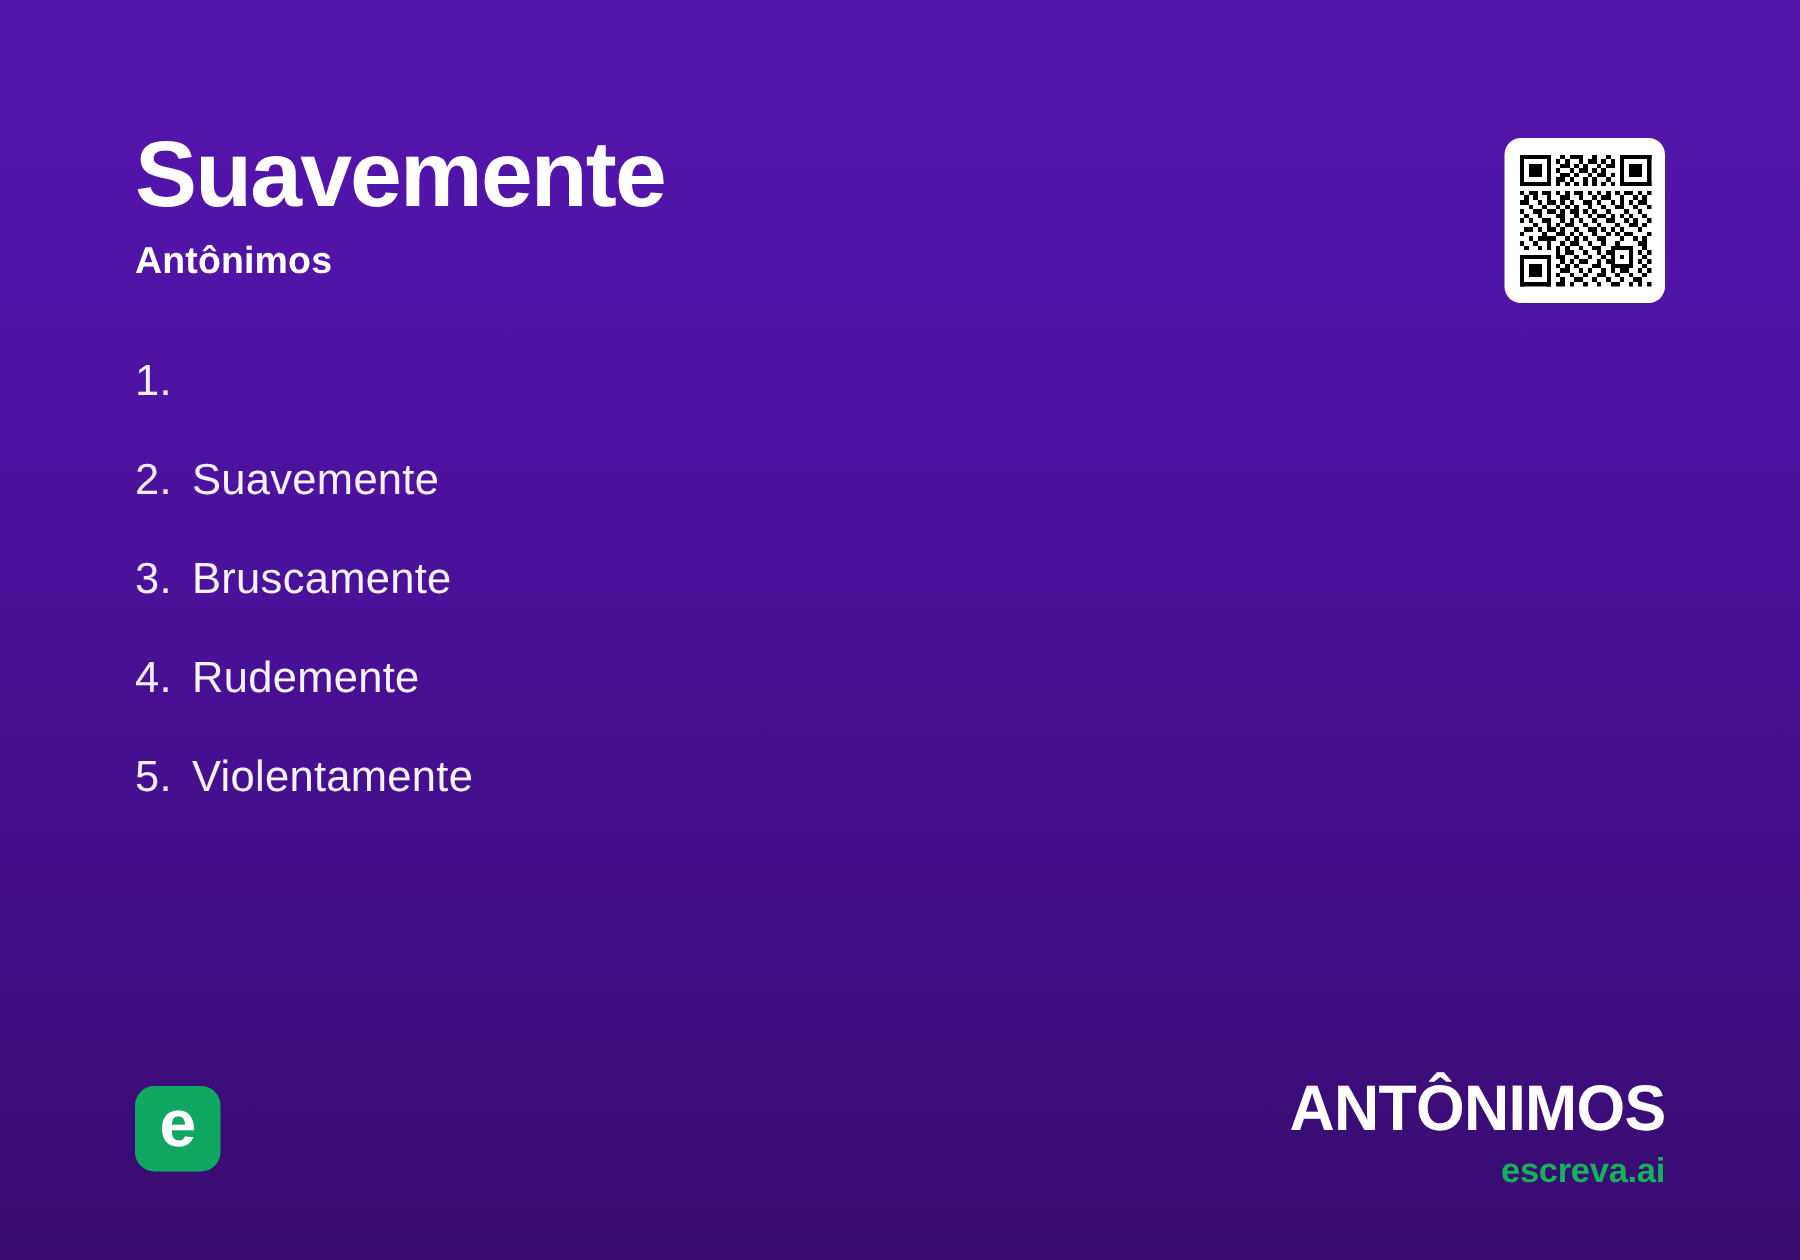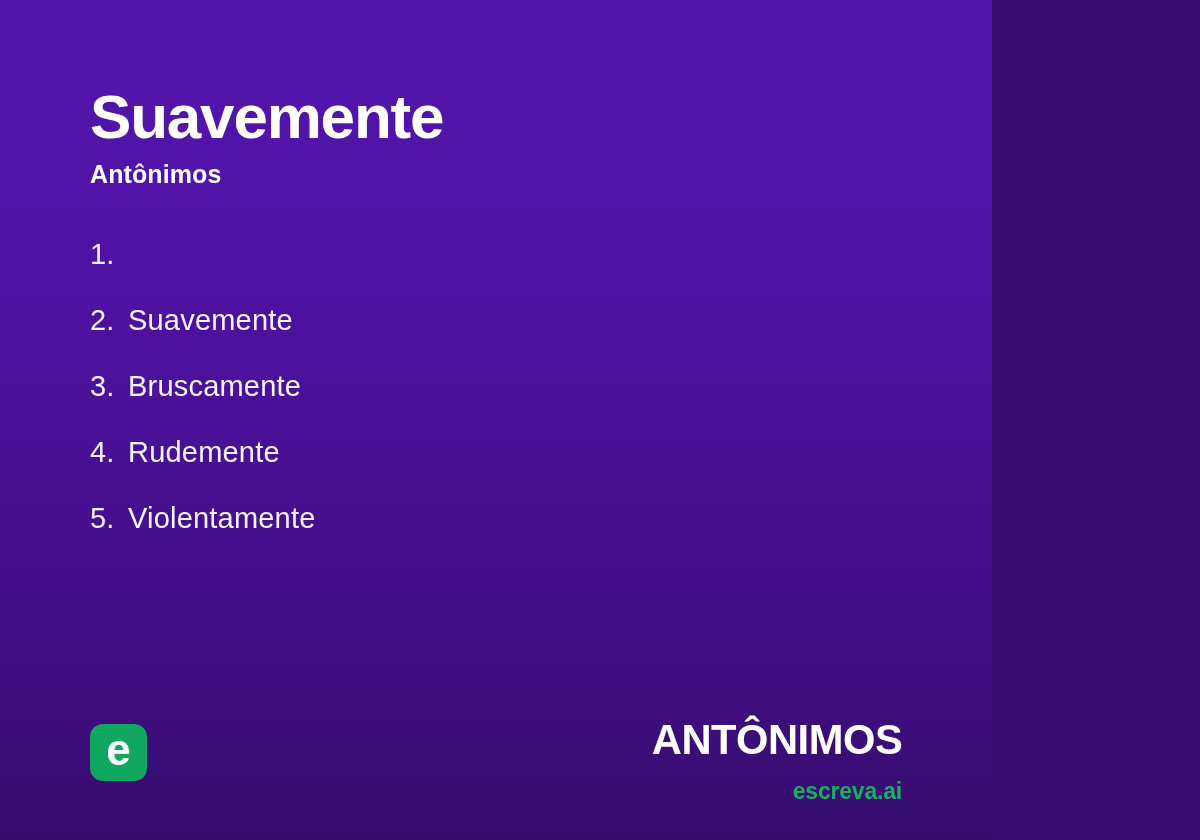--- a/index.html
+++ b/index.html
@@ -10,21 +10,21 @@
   body {
     width: 1200px;
     height: 840px;
     overflow: hidden;
     font-family: "Liberation Sans", sans-serif;
     background: #3a0d75;
   }
 
   .card {
     position: relative;
-    width: 992px;
+    width: 1200px;
     height: 840px;
     box-sizing: border-box;
     background: linear-gradient(180deg,
                 #5415ab 0%,
                 #5114a8 18%,
                 #4a1199 48%,
                 #420f88 70%,
                 #370c6e 100%);
     overflow: hidden;
     padding-left: 18px;
@@ -151,21 +151,21 @@
     font-size: 43px;
     font-weight: 700;
     color: #ffffff;
     letter-spacing: -0.5px;
     line-height: 1;
     transform: scaleX(0.97);
     transform-origin: right center;
   }
   .wordmark-sub {
     display: block;
-    margin-top: 19px;
+    margin-top: 8px;
     font-family: "Liberation Sans", sans-serif;
     font-size: 23px;
     font-weight: 700;
     color: #13b35c;
     letter-spacing: -0.2px;
     line-height: 1;
   }
 </style>
 </head>
 <body>

